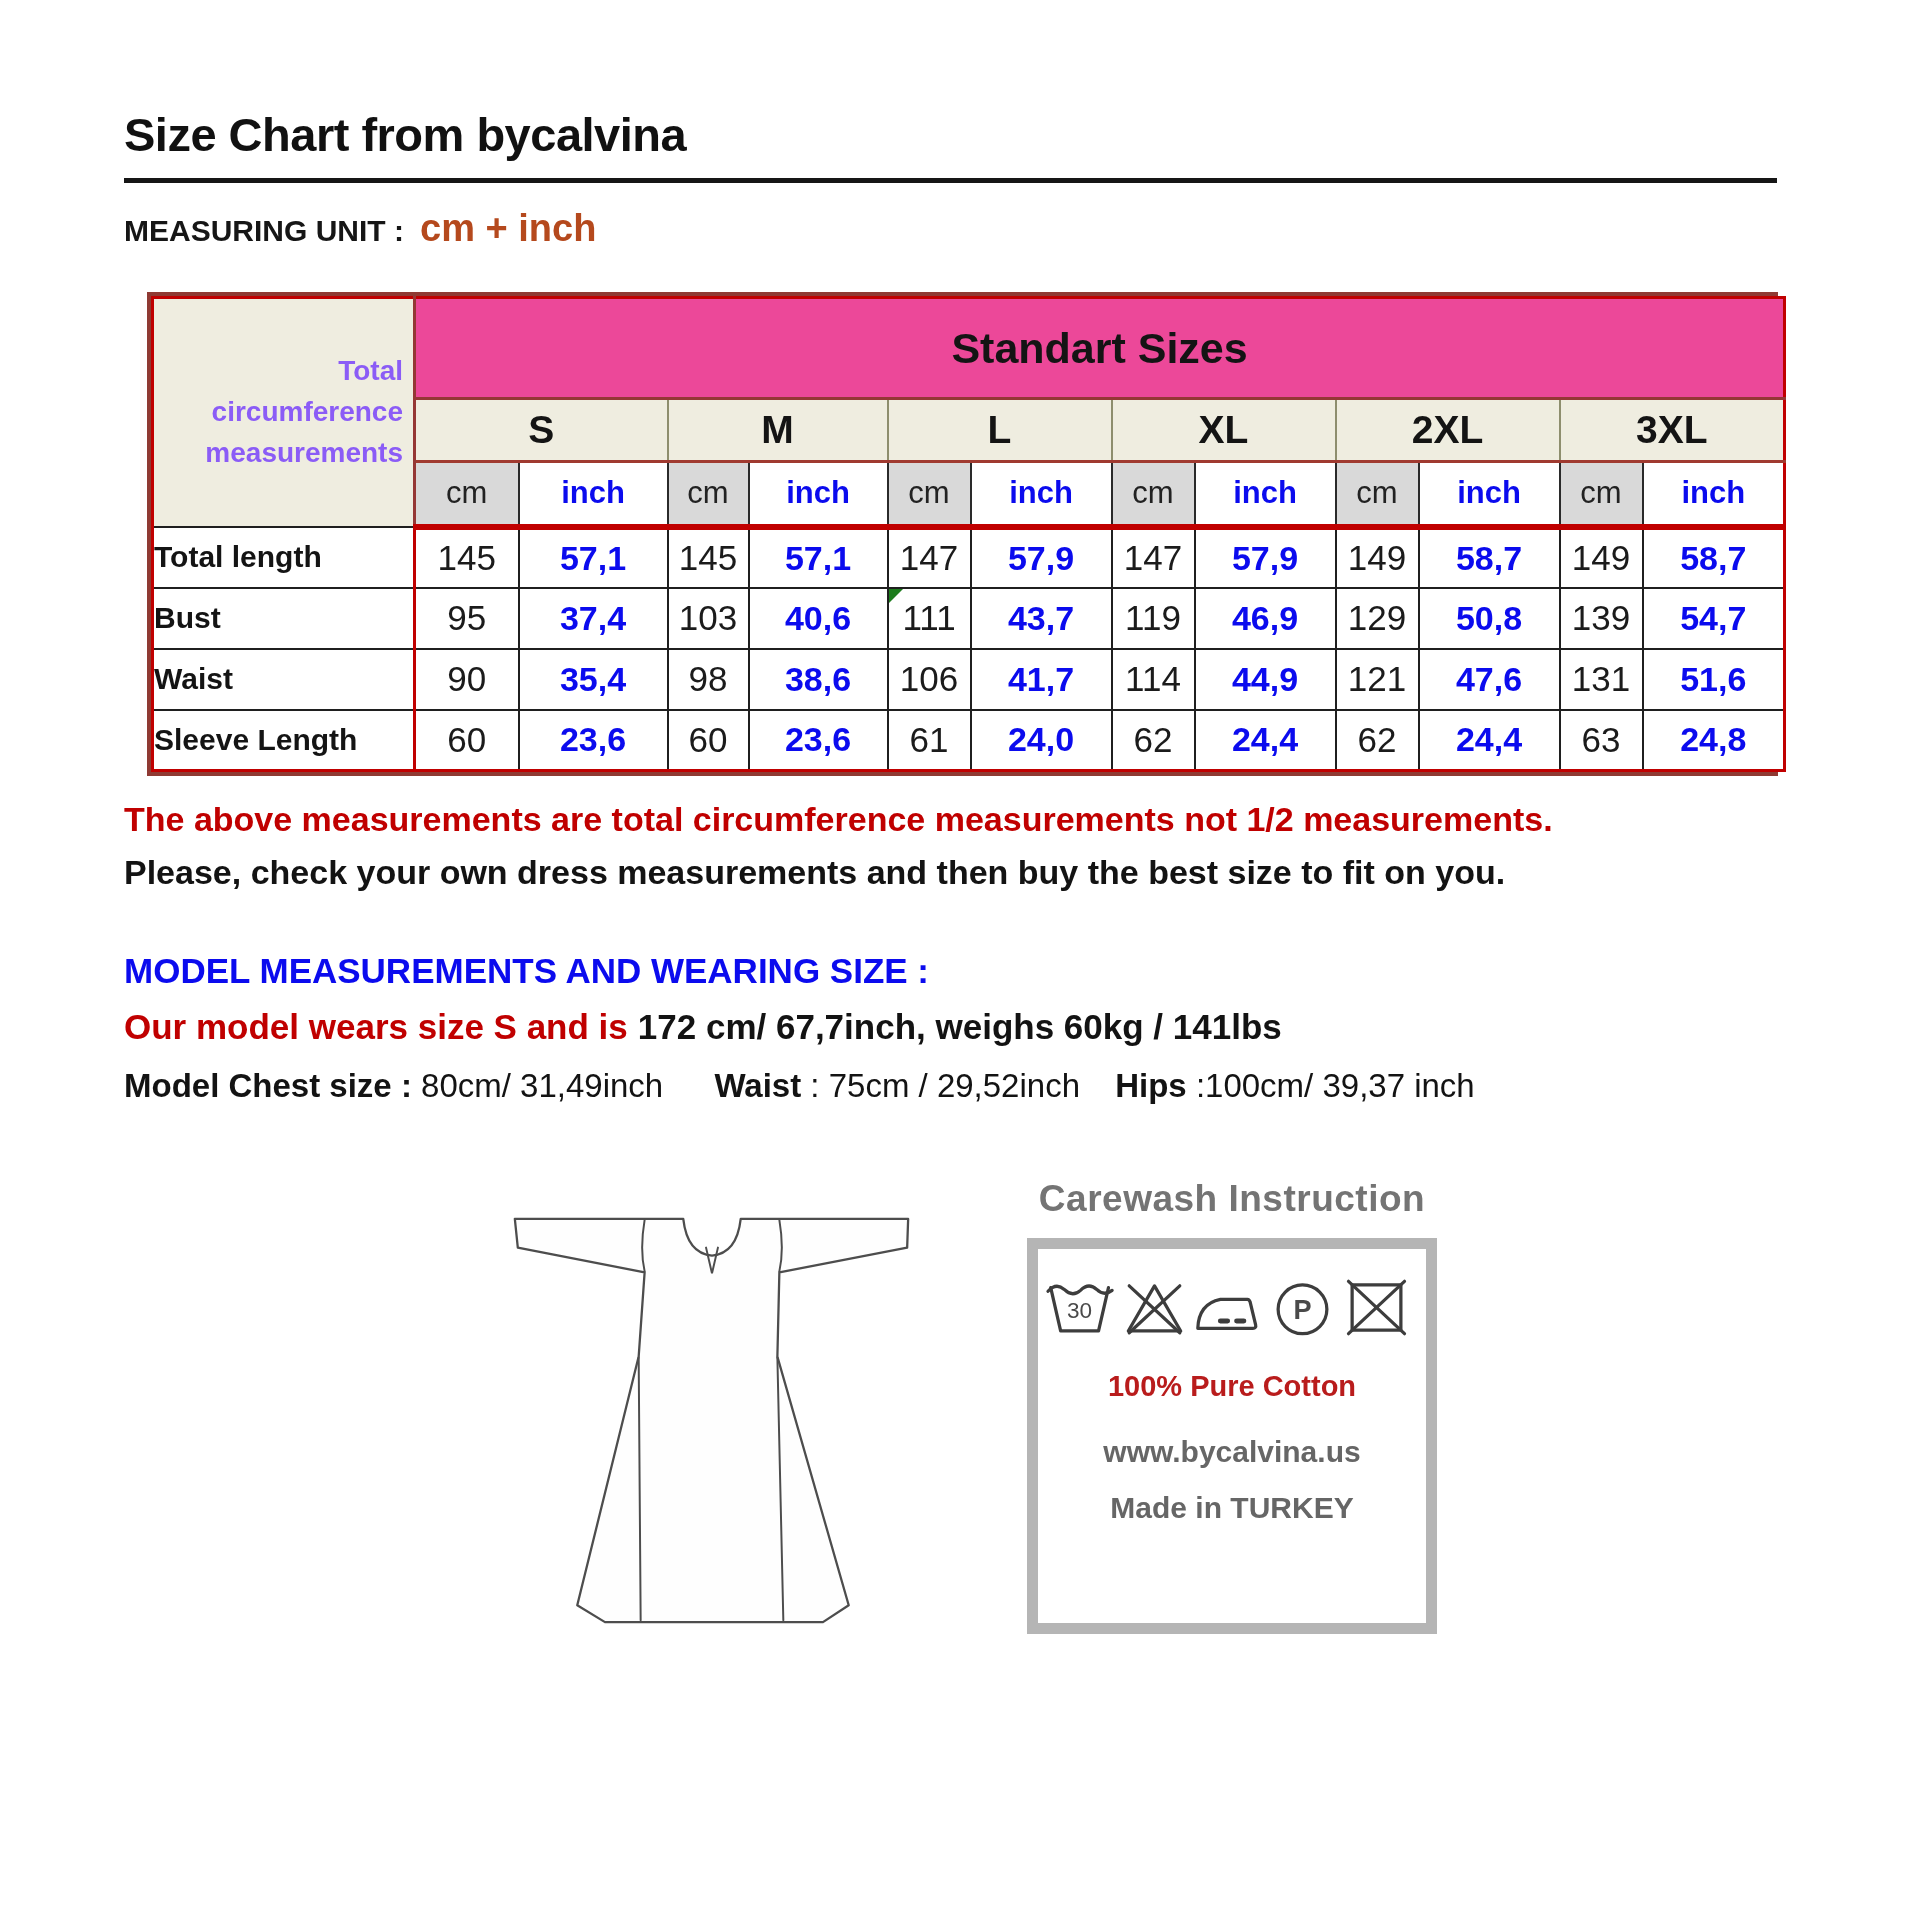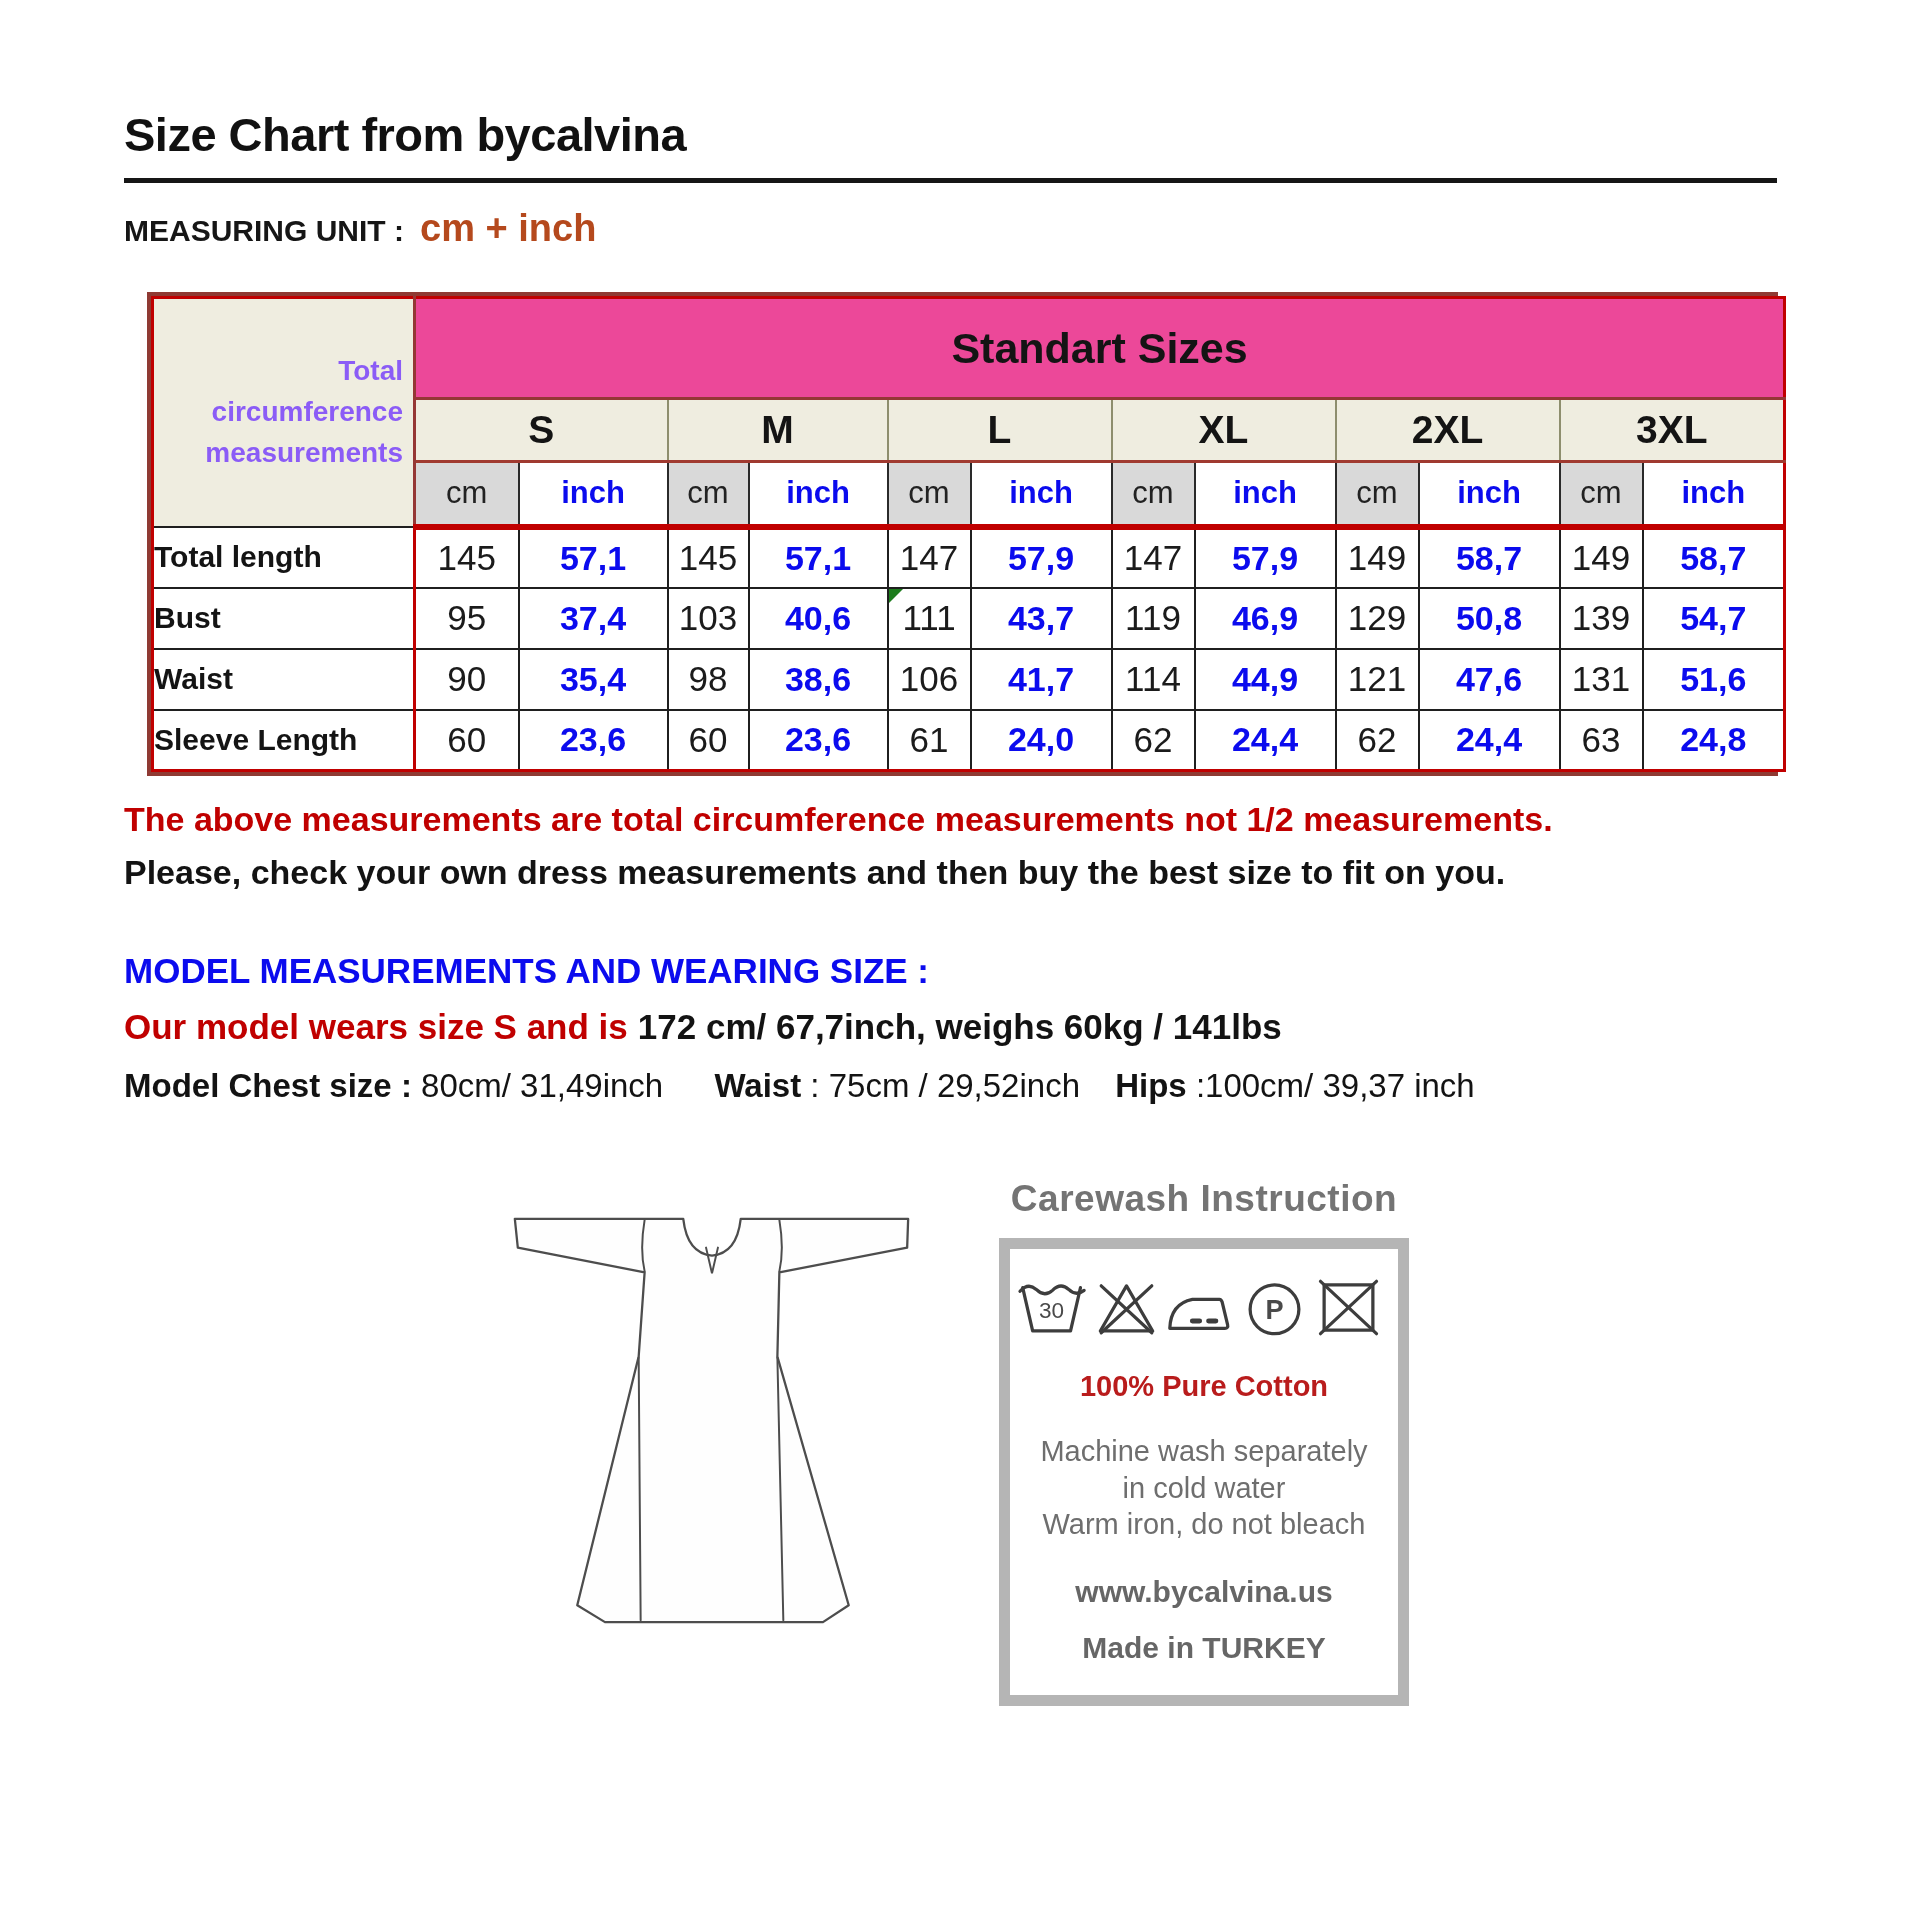--- a/index.html
+++ b/index.html
@@ -75,21 +75,21 @@
   .model-heading { margin-top:59px; font-size:35px; font-weight:bold; color:#0b0bee; }
   .model-wears { margin-top:16px; font-size:35px; font-weight:bold; }
   .model-wears .red-part { color:#c00000; }
   .model-wears .black-part { color:#131313; margin-left:10px; }
   .model-dims { margin-top:20px; font-size:33px; color:#131313; }
   .model-dims .dim-label { font-weight:bold; }
   .model-dims .gap-a { margin-left:42px; }
   .model-dims .gap-b { margin-left:26px; }
 
   
-  .bottom { display:flex; align-items:flex-start; margin-top:73px; }
+  .bottom { display:flex; align-items:flex-start; margin-top:73px;gap:28px; }
   .dress-figure { margin-left:368px; margin-top:28px; }
   .care-col { margin-left:69px; width:410px; text-align:center; }
   .care-title { font-size:37px; font-weight:bold; color:#747474; letter-spacing:0.5px; }
   .care-box {
     margin-top:18px; border:11px solid #b5b5b5; background:#fff;
     padding:18px 6px 30px 6px; min-height:396px;
   }
   .care-icons { display:flex; justify-content:flex-start; align-items:center; gap:1px; margin-top:8px; }
   .care-fabric { margin-top:30px; font-size:29px; font-weight:bold; color:#b91c1c; }
   .care-lines { margin-top:30px; font-size:29px; color:#6e6e6e; line-height:1.26; }
@@ -273,25 +273,20 @@
             <svg width="73" height="65" viewBox="0 0 80 72">
               <circle class="ln" cx="40" cy="38" r="27"></circle>
               <text class="sym-text" x="40" y="49" font-size="30" font-weight="bold" text-anchor="middle">P</text>
             </svg>
             <svg width="73" height="65" viewBox="0 0 80 72">
               <rect class="ln" x="13" y="11" width="54" height="50"></rect>
               <path class="ln" d="M9,7 L71,65 M71,7 L9,65"></path>
             </svg>
           </div>
           <div class="care-fabric">100% Pure Cotton</div>
-          <div class="care-lines">
-            <div>Machine wash separately</div>
-            <div>in cold water</div>
-            <div>Warm iron, do not bleach</div>
-          </div>
           <div class="care-site">www.bycalvina.us</div>
           <div class="care-madein">Made in TURKEY</div>
         </div>
       </div>
 
     </div>
   </div>
 </div>
 
 

